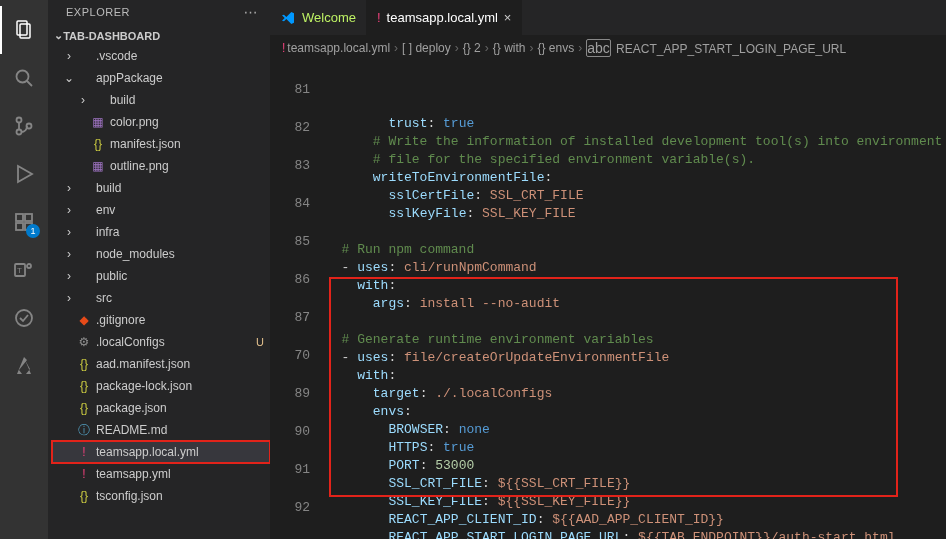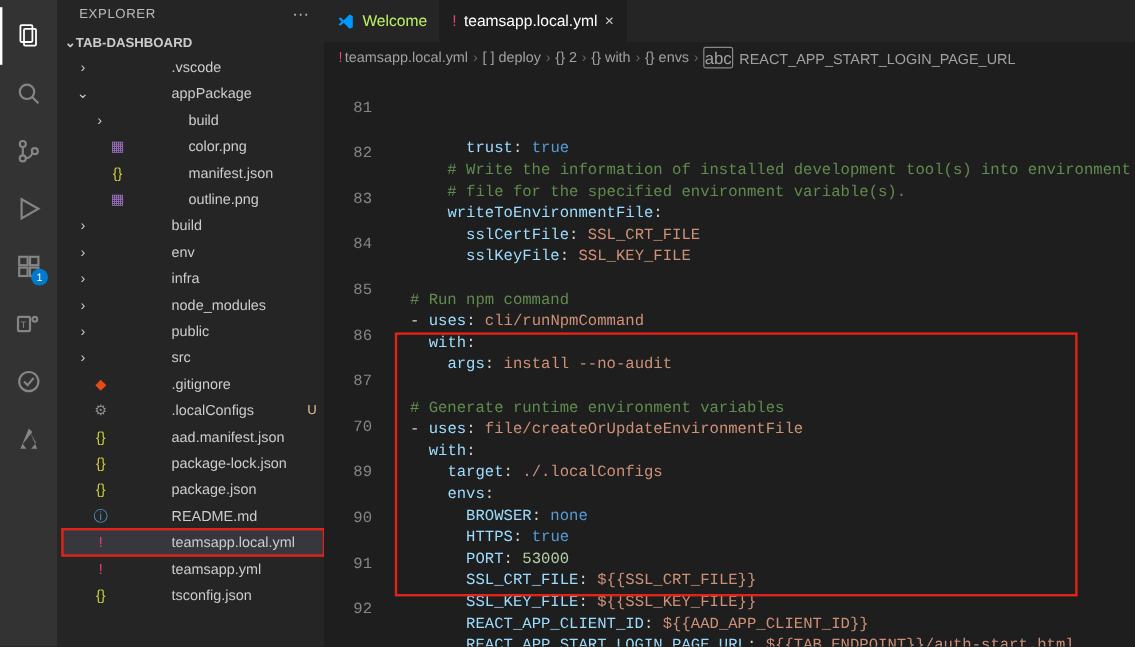--- a/index.html
+++ b/index.html
@@ -13,21 +13,21 @@
 .sidebar { width:222px; background:#252526; display:flex; flex-direction:column; }
 .sb-header { display:flex; align-items:center; padding:4px 12px 4px 18px; color:#bbb; font-size:11px; letter-spacing:0.5px; }
 .sb-header .spacer { flex:1; }
 .sb-header .dots { color:#aaa; cursor:pointer; font-size:14px; }
 .sb-section { padding:2px 0; }
 .sb-section-title { display:flex; align-items:center; padding:3px 6px; font-weight:bold; font-size:11px; color:#ccc; cursor:pointer; }
 .tree { padding-left:4px; }
 .tree-item { display:flex; align-items:center; padding:2px 6px 2px 0; cursor:pointer; color:#ccc; height:22px; }
 .tree-item .chev { width:14px; display:inline-flex; justify-content:center; color:#ccc; }
 .tree-item .icon { width:16px; height:16px; display:inline-flex; align-items:center; justify-content:center; margin-right:4px; font-size:12px; }
-.tree-item .label { flex:1; white-space:nowrap; overflow:hidden; text-overflow:ellipsis;margin-left:47px; }
+.tree-item .label { flex:1; white-space:nowrap; overflow:hidden; text-overflow:ellipsis; }
 .tree-item .mark { color:#e2c08d; font-size:11px; margin-left:2px; }
 .tree-item.sel { outline:2px solid #e2231a; outline-offset:-1px; background:#37373d; }
 .ind0{padding-left:10px}.ind1{padding-left:24px}
 .ic-folder{color:#c09553}.ic-json{color:#cbcb41}.ic-img{color:#a074c4}.ic-md{color:#519aba}.ic-yml{color:#ec407a}.ic-git{color:#e64a19}.ic-cfg{color:#8e8e8e}
 .main { flex:1; display:flex; flex-direction:column; background:#1e1e1e; min-width:0; }
 .tabs { display:flex; background:#252526; height:35px; align-items:stretch; }
 .tab { display:flex; align-items:center; padding:0 10px; color:#bef264; cursor:pointer; font-size:13px; gap:6px; border-right:1px solid #1e1e1e; }
 .tab.active { background:#1e1e1e; color:#fff; }
 .tab .ticon { display:inline-flex; }
 .tab .close { color:#ccc; font-size:13px; }

